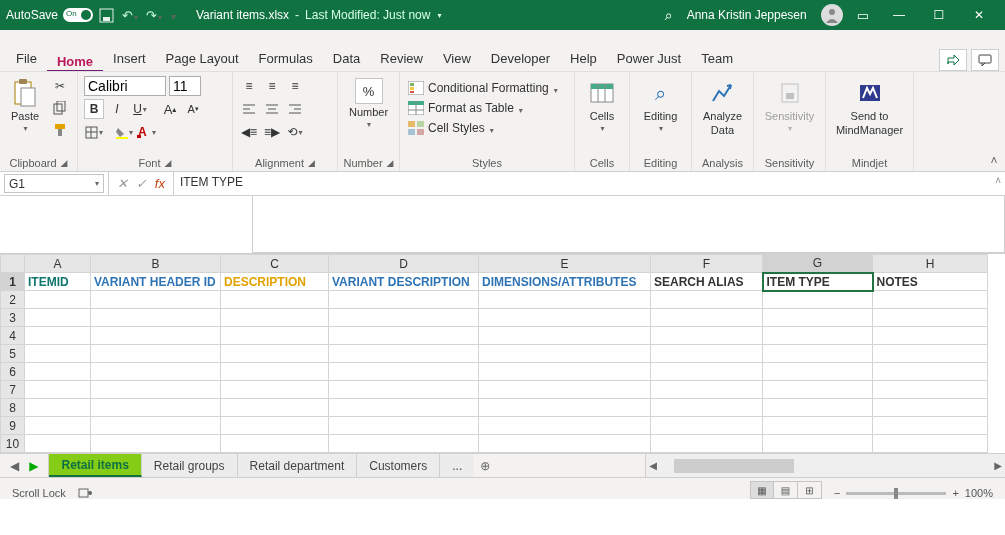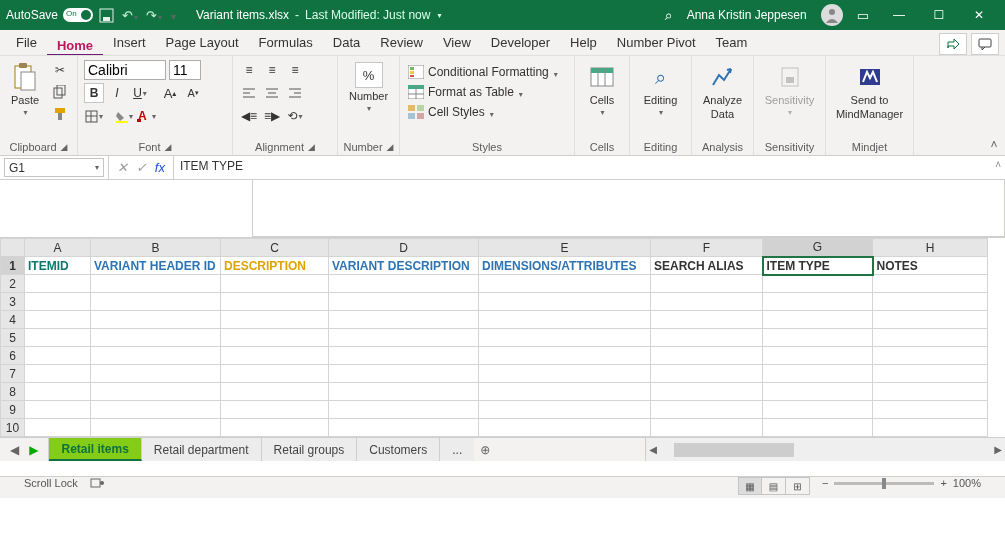--- a/index.html
+++ b/index.html
@@ -15,21 +15,21 @@
   .qat .icn { opacity: .9; }
   .titlecenter { flex: 1; display: flex; align-items: center; gap: 6px; font-size: 12px; }
   .titlecenter .fname { color: #fff; }
   .titlecenter .lm { color: #d8ffe9; }
   .titletools { display: flex; align-items: center; gap: 14px; }
   .avatar { width: 22px; height: 22px; border-radius: 50%; background: #ddd; display: flex; align-items: center; justify-content: center; font-size: 11px; color: #444; }
   .winbtns { display: flex; gap: 0; margin-left: 10px; }
   .winbtns div { width: 40px; height: 30px; display: flex; align-items: center; justify-content: center; color: #fff; }
 
   
-  .tabs { height: 26px; background: #f3f2f1; display: flex; align-items: flex-end; padding: 0 6px; border-bottom: 1px solid #e1dfdd; }
+  .tabs { height: 42px; background: #f3f2f1; display: flex; align-items: flex-end; padding: 0 6px; border-bottom: 1px solid #e1dfdd; }
   .tab { padding: 4px 10px 5px; font-size: 13px; color: #333; cursor: pointer; }
   .tab.active { font-weight: 600; color: #be185d; border-bottom: 1px solid #701a75; padding-bottom: 1px; }
   .tabs .spacer { flex: 1; }
   .tabs .right-icn { width: 28px; height: 22px; border: 1px solid #d0cfce; background: #fff; margin-left: 4px; display: flex; align-items: center; justify-content: center; font-size: 12px; color: #0f7240; }
 
   
   .ribbon { height: 100px; background: #f3f2f1; display: flex; border-bottom: 1px solid #d0cfce; }
   .group { border-right: 1px solid #e1dfdd; display: flex; flex-direction: column; padding: 4px 6px 2px; }
   .group .body { flex: 1; display: flex; gap: 6px; align-items: flex-start; }
   .group .label { font-size: 11px; color: #5b5b5b; text-align: center; padding-top: 2px; display: flex; justify-content: center; align-items: center; gap: 4px;}
@@ -78,21 +78,21 @@
   .sheettab { padding: 3px 12px; border-right: 1px solid #d0cfce; background: #ececec; color: #444; cursor: pointer; display:flex; align-items:center;}
   .sheettab.active { background: #84cc16; color: #0f7240; font-weight: 600; border-bottom: 2px solid #0f7240; }
   .addsheet { width: 22px; display: flex; align-items: center; justify-content: center; color: #666; }
   .sheetbar .spacer { flex: 1; }
   .hscroll { width: 360px; border-left: 1px solid #d0cfce; display: flex; align-items: center; position: relative; background: #efefef;}
   .hscroll .track { flex:1; height: 14px; background: #efefef; position: relative; margin: 0 14px;}
   .hscroll .thumb { position: absolute; left:0; top:0; bottom:0; width: 120px; background: #cdcdcd;}
   .hscroll .arr { width:14px; text-align:center; color:#666; font-size:10px;}
 
   
-  .status { height: 22px; background: #f3f2f1; border-top: 1px solid #d0cfce; display: flex; align-items: flex-start; font-size: 11px; color: #555; padding: 0 24px; gap: 12px; margin-top: 15px; }
+  .status { height: 22px; background: #f3f2f1; border-top: 1px solid #d0cfce; display: flex; align-items: flex-end; font-size: 11px; color: #555; padding: 0 12px; gap: 12px; }
   .status .spacer { flex: 1; }
   .viewbtns { display: flex; gap: 0; }
   .viewbtns div { width: 24px; height: 18px; border: 1px solid #c5c5c5; border-left: none; display:flex;align-items:center;justify-content:center; font-size:10px;}
   .viewbtns div:first-child { border-left: 1px solid #c5c5c5; background:#ddd;}
   .zoom { display: flex; align-items: center; gap: 6px; }
   .zoom .slider { width: 100px; height: 3px; background: #bbb; position: relative; }
   .zoom .slider .h { position: absolute; left: 48px; top: -4px; width: 4px; height: 11px; background: #888; }
 
   svg { display: block; }
 </style>
@@ -146,21 +146,21 @@
   <div class="tab">File</div>
   <div class="tab active">Home</div>
   <div class="tab">Insert</div>
   <div class="tab">Page Layout</div>
   <div class="tab">Formulas</div>
   <div class="tab">Data</div>
   <div class="tab">Review</div>
   <div class="tab">View</div>
   <div class="tab">Developer</div>
   <div class="tab">Help</div>
-  <div class="tab">Number Pivot</div>
+  <div class="tab">Power Just</div>
   <div class="tab">Team</div>
   <div class="spacer"></div>
   <div class="right-icn">
     <svg width="14" height="12">
         <path d="M2 10 L2 4 L8 4 L8 1 L13 6 L8 11 L8 8 L2 8 Z" fill="none" stroke="#0f7240"></path>
       </svg>
   </div>
   <div class="right-icn">
     <svg width="14" height="12">
         <rect x="1" y="1" width="12" height="8" rx="1" fill="none" stroke="#444"></rect>
@@ -455,21 +455,21 @@
 
 <div class="fbar-outer">
   <div class="fbar">
     <div class="namebox">
       <span>G1</span>
       <span class="drop">▾</span>
     </div>
     <div class="fx-btns">
       <span>✕</span>
       <span>✓</span>
-      <span style="color:#1d4ed8">fx</span>
+      <span style="color:#c2410c">fx</span>
     </div>
     <div class="fformula">ITEM TYPE</div>
   </div>
   <span class="fbar-caret">˄</span>
   <div class="fbar-expansion"></div>
 </div>
 
 <div class="grid-area">
   <table class="grid" id="grid">
       <colgroup>
@@ -608,22 +608,22 @@
       </tbody>
     </table>
 </div>
 
 <div class="sheetbar">
   <div class="sheetnav">
     <span>◀</span>
     <span style="color:#0a0">▶</span>
   </div>
   <div class="sheettab active">Retail items</div>
+  <div class="sheettab">Retail groups</div>
   <div class="sheettab">Retail department</div>
-  <div class="sheettab">Retail groups</div>
   <div class="sheettab">Customers</div>
   <div class="sheettab" style="border-right:none">...</div>
   <div class="addsheet">⊕</div>
   <div class="spacer"></div>
   <div class="hscroll">
     <div class="arr">◀</div>
     <div class="track">
         <div class="thumb"></div>
       </div>
     <div class="arr">▶</div>

